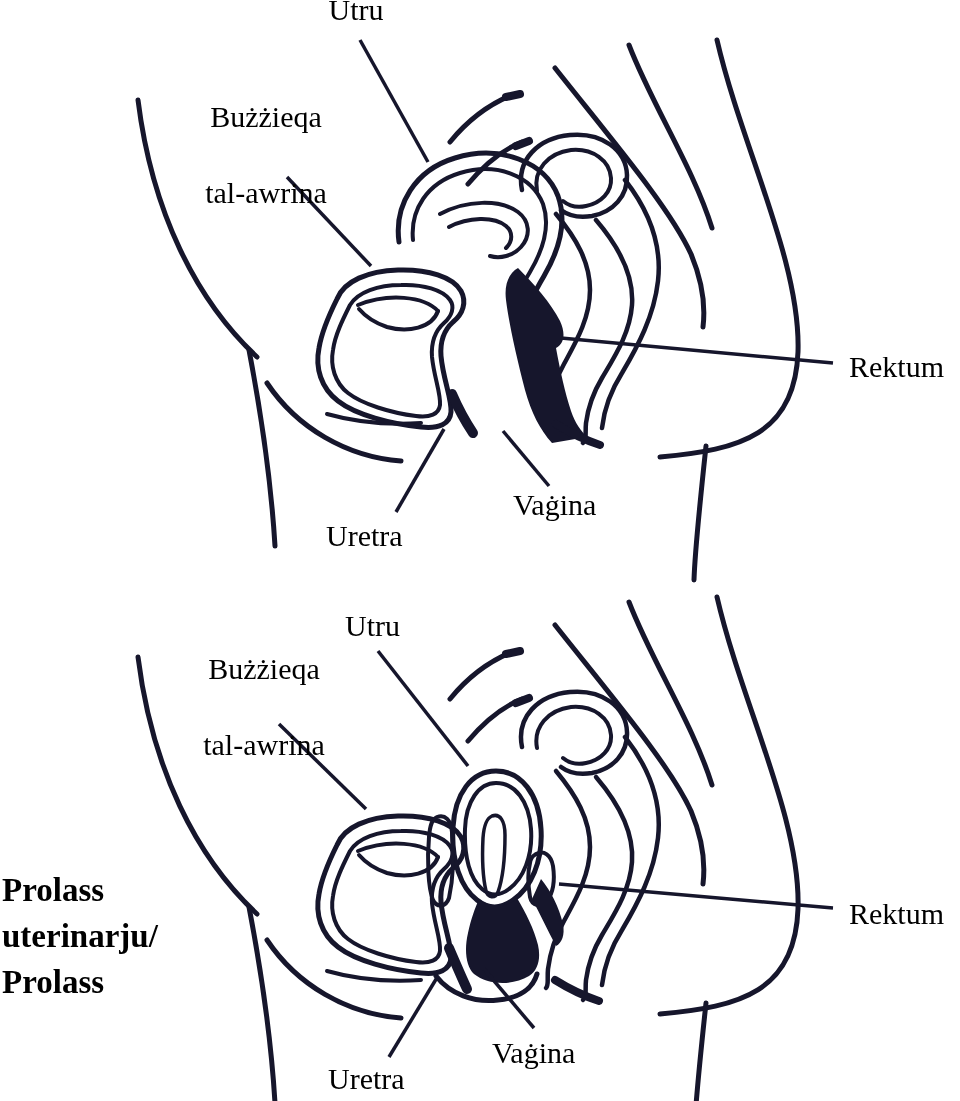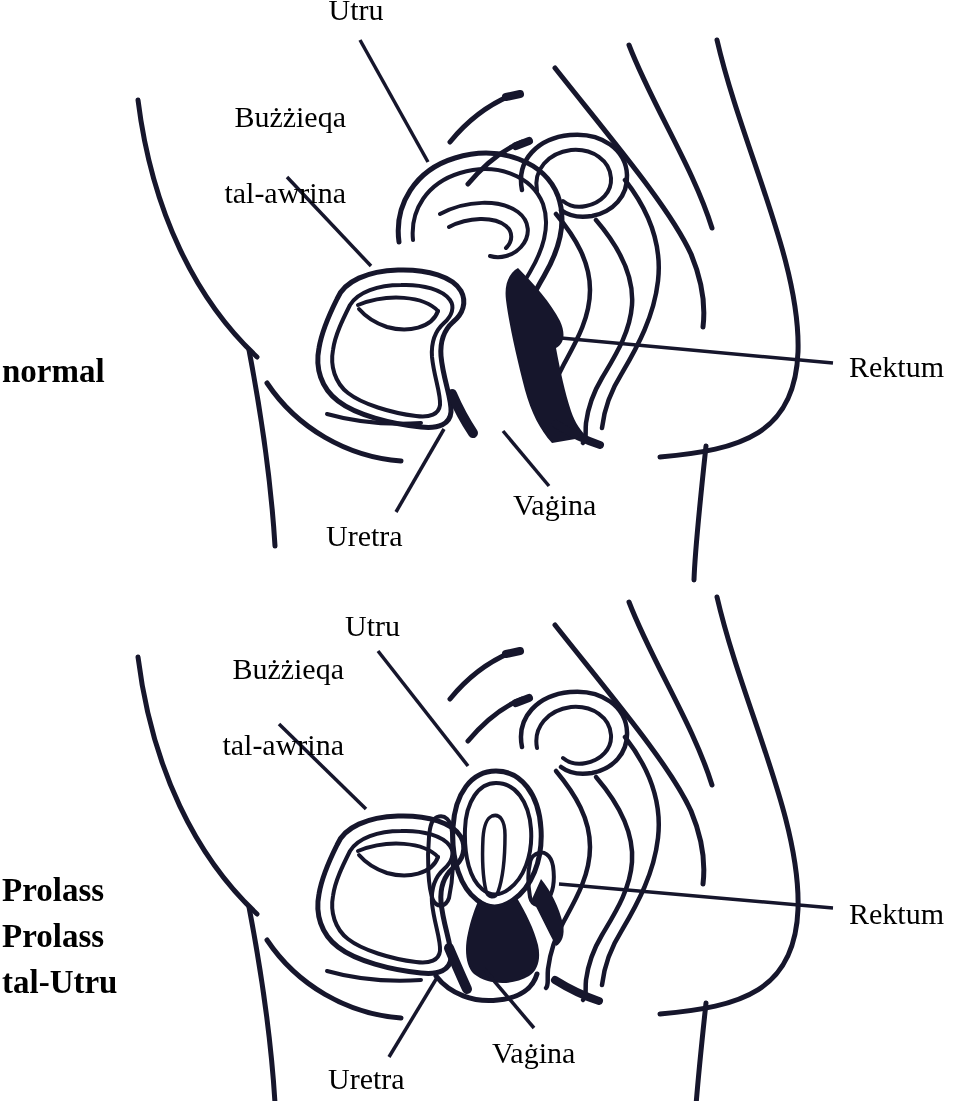--- a/index.html
+++ b/index.html
@@ -12,21 +12,21 @@
   }
   .stage{ position:absolute; inset:0;font-family:Liberation Serif, serif; }
   svg.art{ position:absolute; left:0; top:0; width:960px; height:1101px; }
   .ln{ fill:none; stroke:var(--ink); stroke-linecap:round; stroke-linejoin:round; }
   .fl{ fill:var(--ink); stroke:none; }
   .leader{ fill:none; stroke:var(--ink); stroke-width:3.5; stroke-linecap:butt; }
   .lbl{
     position:absolute; font-size:30px; line-height:32px; color:var(--txt);
     white-space:nowrap;
   }
-  .lbl.two{ text-align:right; line-height:38px; white-space:pre-line; }
+  .lbl.two{ text-align:center; line-height:38px; white-space:pre-line; }
   .side-title{ position:absolute; font-weight:bold; font-size:33px; line-height:46px; }
   .side-title .tl{ display:block; }
 </style>
 </head>
 <body>
 
 <div class="stage">
 
   <svg class="art" id="diagram" viewBox="0 0 960 1101" aria-hidden="true">
     <defs>
@@ -96,37 +96,36 @@
       <path class="leader" d="M 484,969 L 534,1028"></path>
       <path class="leader" d="M 438,976 L 389,1057"></path>
     </g>
   </svg>
 
   <div class="lbl" style="left:320px; top:-6px; width:72px; text-align:center;">Utru</div>
 
   <div class="lbl two" style="left:186px; top:98px; width:160px;"><span>Bużżieqa</span><br>
     <span>tal-awrina</span></div>
 
-  <div class="side-title" style="left:2px; top:348px;">normal</div>
 
   <div class="lbl" style="left:849px; top:351px;">Rektum</div>
 
   <div class="lbl" style="left:513px; top:489px;">Vaġina</div>
 
   <div class="lbl" style="left:326px; top:520px;">Uretra</div>
 
   <div class="lbl" style="left:345px; top:610px;">Utru</div>
 
   <div class="lbl two" style="left:184px; top:650px; width:160px;"><span>Bużżieqa</span><br>
     <span>tal-awrina</span></div>
 
   <div class="side-title" style="left:2px; top:867px;">
     <span class="tl">Prolass</span>
+    <span class="tl">uterinarju/</span>
     <span class="tl">Prolass</span>
-    <span class="tl">tal-Utru</span>
   </div>
 
   <div class="lbl" style="left:849px; top:898px;">Rektum</div>
 
   <div class="lbl" style="left:492px; top:1037px;">Vaġina</div>
 
   <div class="lbl" style="left:328px; top:1063px;">Uretra</div>
 
 </div>
 

